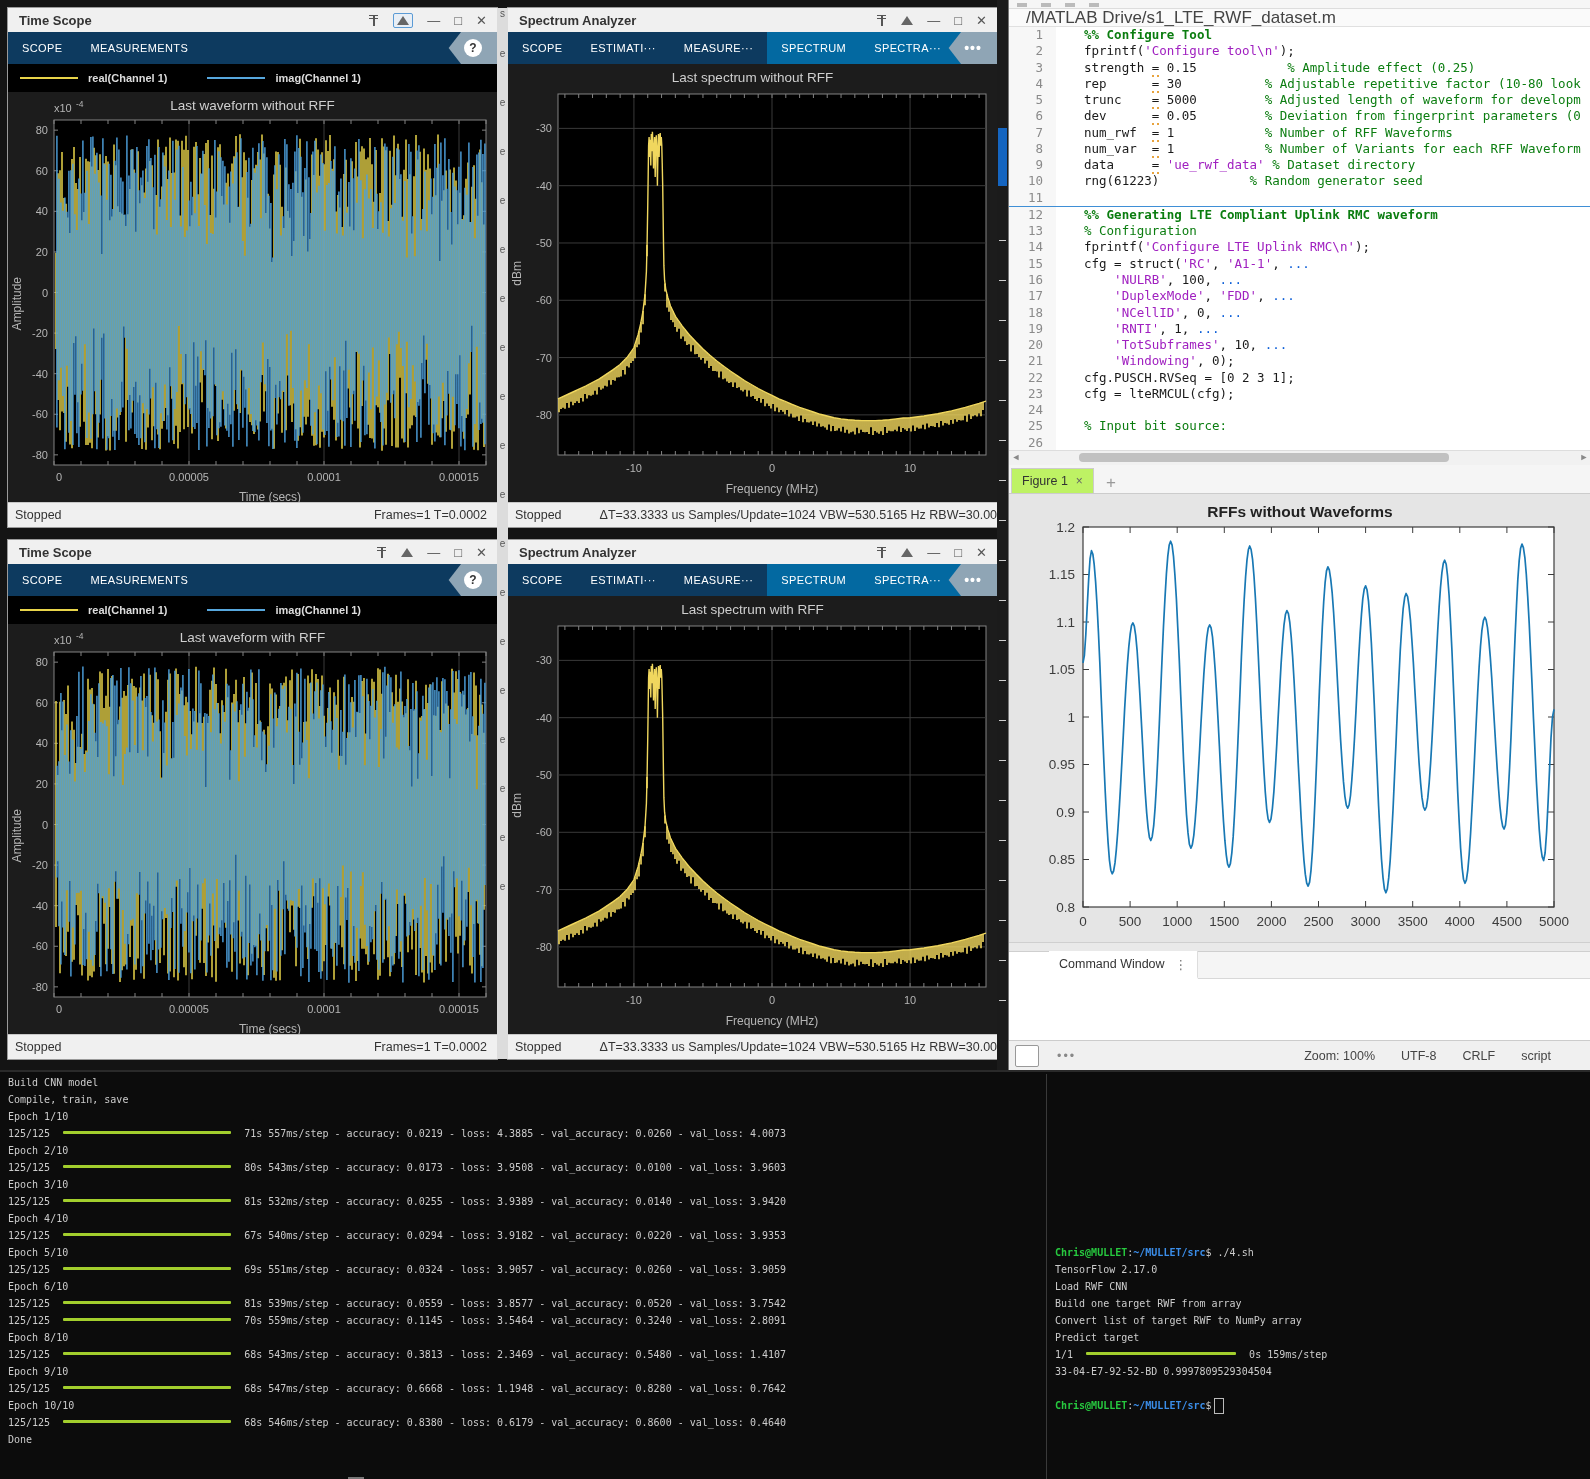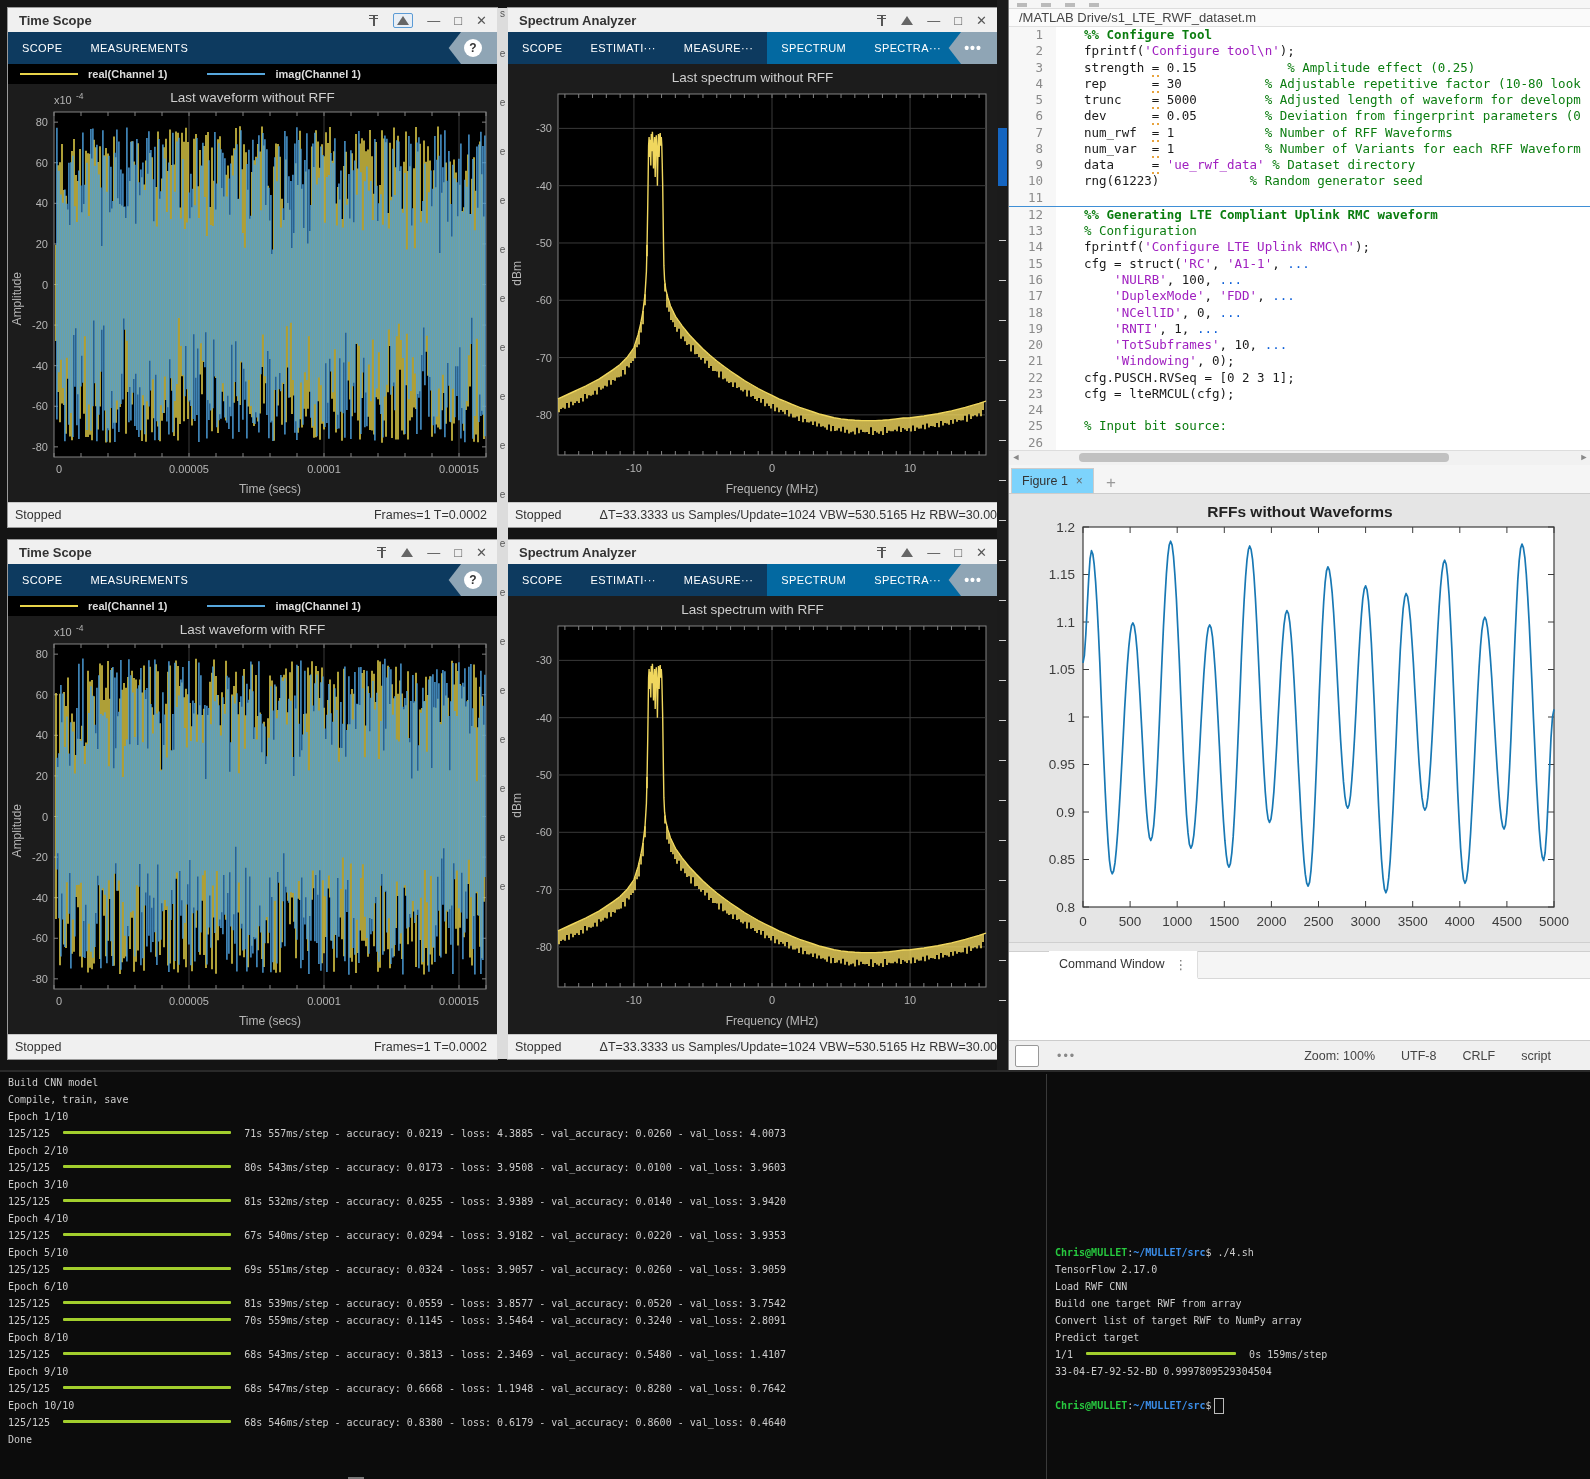--- a/index.html
+++ b/index.html
@@ -18,21 +18,21 @@
   .upbox{border:1px solid #5b9bd5;border-radius:2px;padding:0 3px;background:#e8eef5;}
   .tri{display:inline-block;width:0;height:0;border-left:6px solid transparent;border-right:6px solid transparent;border-bottom:9px solid #666;}
   .toolstrip{height:32px;background:#0d3a5f;display:flex;align-items:center;flex:none;position:relative;}
   .tab{color:#fff;font-size:11px;letter-spacing:.4px;padding:0 14px;height:100%;display:flex;align-items:center;}
   .tabs-light{background:#0369a1;height:100%;display:flex;align-items:center;}
   .helptag{position:absolute;right:0;top:0;height:100%;width:62px;background:#8fa5b5;
            clip-path:polygon(22% 50%,42% 0,100% 0,100% 100%,42% 100%);display:flex;align-items:center;justify-content:center;}
   .qcirc{width:18px;height:18px;border-radius:50%;background:#fff;color:#333;font-size:12px;font-weight:bold;
          display:flex;align-items:center;justify-content:center;margin-left:14px;}
   .dotsbox{color:#fff;font-size:14px;font-weight:bold;margin-left:14px;letter-spacing:1px;}
-  .legend{height:20px;background:#000;display:flex;align-items:center;gap:10px;padding-left:12px;flex:none;}
+  .legend{height:28px;background:#000;display:flex;align-items:center;gap:10px;padding-left:12px;flex:none;}
   .legend .swatch{width:58px;height:0;border-top:2px solid;}
   .legend .ltext{color:#ddd;font-size:11px;font-weight:bold;}
   .plotregion{flex:1;background:#1c1c1c;position:relative;overflow:hidden;}
   .plotregion svg{position:absolute;left:0;top:0;}
   .ptitle{position:absolute;top:6px;left:0;right:0;text-align:center;color:#cfcfcf;font-size:13.5px;z-index:2;}
   .ylab{position:absolute;left:2px;top:45%;color:#b5b5b5;font-size:12px;transform:rotate(180deg);
         writing-mode:vertical-rl;z-index:2;}
   .statusbar{height:24px;background:#f0f0f0;border-top:1px solid #c8c8c8;display:flex;align-items:center;
              font-size:12.5px;color:#333;flex:none;white-space:nowrap;overflow:hidden;}
   .statusbar .sl{padding-left:7px;flex:none;}
@@ -43,38 +43,38 @@
              font-size:10px;color:#555;overflow:hidden;}
   #mid-strip div{height:49px;text-align:center;}
   #dark-strip{position:absolute;left:997px;top:0;width:11px;height:1070px;background:#1b1b1b;overflow:hidden;}
   #dark-strip .bluebox{position:absolute;left:1px;top:128px;width:9px;height:58px;background:#1565c0;}
   #dark-strip .tick{position:absolute;left:2px;width:7px;height:1px;background:#cfcfcf;}
   
   #mpanel{position:absolute;left:1008px;top:0;width:582px;height:1070px;background:#fff;overflow:hidden;
           border-left:1px solid #777;}
   #mtop{height:8px;background:#f6f6f6;border-bottom:1px solid #ddd;display:flex;gap:14px;padding-left:8px;}
   #mtop i{width:10px;height:4px;background:#bbb;margin-top:3px;}
-  #fpath{height:17px;line-height:17px;font-size:13px;color:#444;background:#fafafa;
-         border-bottom:1px solid #e0e0e0;padding-left:10px;}
+  #fpath{height:17px;line-height:17px;font-size:17px;color:#444;background:#fafafa;
+         border-bottom:1px solid #e0e0e0;padding-left:17px;}
   #editor{height:423px;overflow:hidden;font-family:"DejaVu Sans Mono",monospace;font-size:12.5px;line-height:16.27px;}
   .erow{display:flex;white-space:pre;}
   .erow.divtop{border-top:1px solid #3f8fd6;}
   .ln{width:34px;text-align:right;padding-right:13px;color:#8a8a8a;background:#f7f7f7;flex:none;}
   .ecode{padding-left:28px;}
   .sec{color:#0b7d10;font-weight:bold;}
   .cmt{color:#0b7d10;}
   .str{color:#a020c0;}
   .cont{color:#0d5fd8;}
   .pln{color:#1a1a1a;}
   .eq{color:#1a1a1a;border-bottom:2px dotted #e8a33d;}
   #hscroll{height:14px;background:#f1f1f1;border-top:1px solid #ddd;position:relative;}
   #hscroll .harr{position:absolute;top:0;width:14px;height:13px;color:#888;font-size:9px;text-align:center;line-height:13px;}
   #hscroll .thumb{position:absolute;left:70px;top:2px;width:370px;height:9px;background:#c1c1c1;border-radius:4px;}
   #figtabs{height:28px;background:#f5f5f5;border-bottom:1px solid #ccc;display:flex;align-items:flex-end;}
-  #figtab{background:#7dd3fc;border:1px solid #ccc;border-bottom:none;height:24px;display:flex;align-items:center;
+  #figtab{background:#bef264;border:1px solid #ccc;border-bottom:none;height:24px;display:flex;align-items:center;
           gap:8px;padding:0 10px;font-size:12.5px;color:#333;margin-left:2px;}
   #figtab .closex{color:#666;font-size:12px;}
   #plustab{font-size:17px;color:#999;padding:0 12px;}
   #figarea{height:448px;position:relative;background:#e5e5e5;}
   #figtitle{position:absolute;top:9px;left:0;right:0;text-align:center;font-size:15.5px;font-weight:bold;color:#222;}
   #figdivider{height:8px;background:#e9e9e9;border-top:1px solid #cfcfcf;border-bottom:1px solid #cfcfcf;}
   #cmdhdr{height:26px;background:#f5f5f5;border-bottom:1px solid #d8d8d8;display:flex;align-items:center;margin-left:40px;}
   #cmdtab{background:#fff;border-right:1px solid #ddd;border-bottom:2px solid #fff;height:100%;
           display:flex;align-items:center;padding:0 10px;gap:10px;font-size:12.5px;color:#333;}
   #cmdbody{height:61px;background:#fff;}

